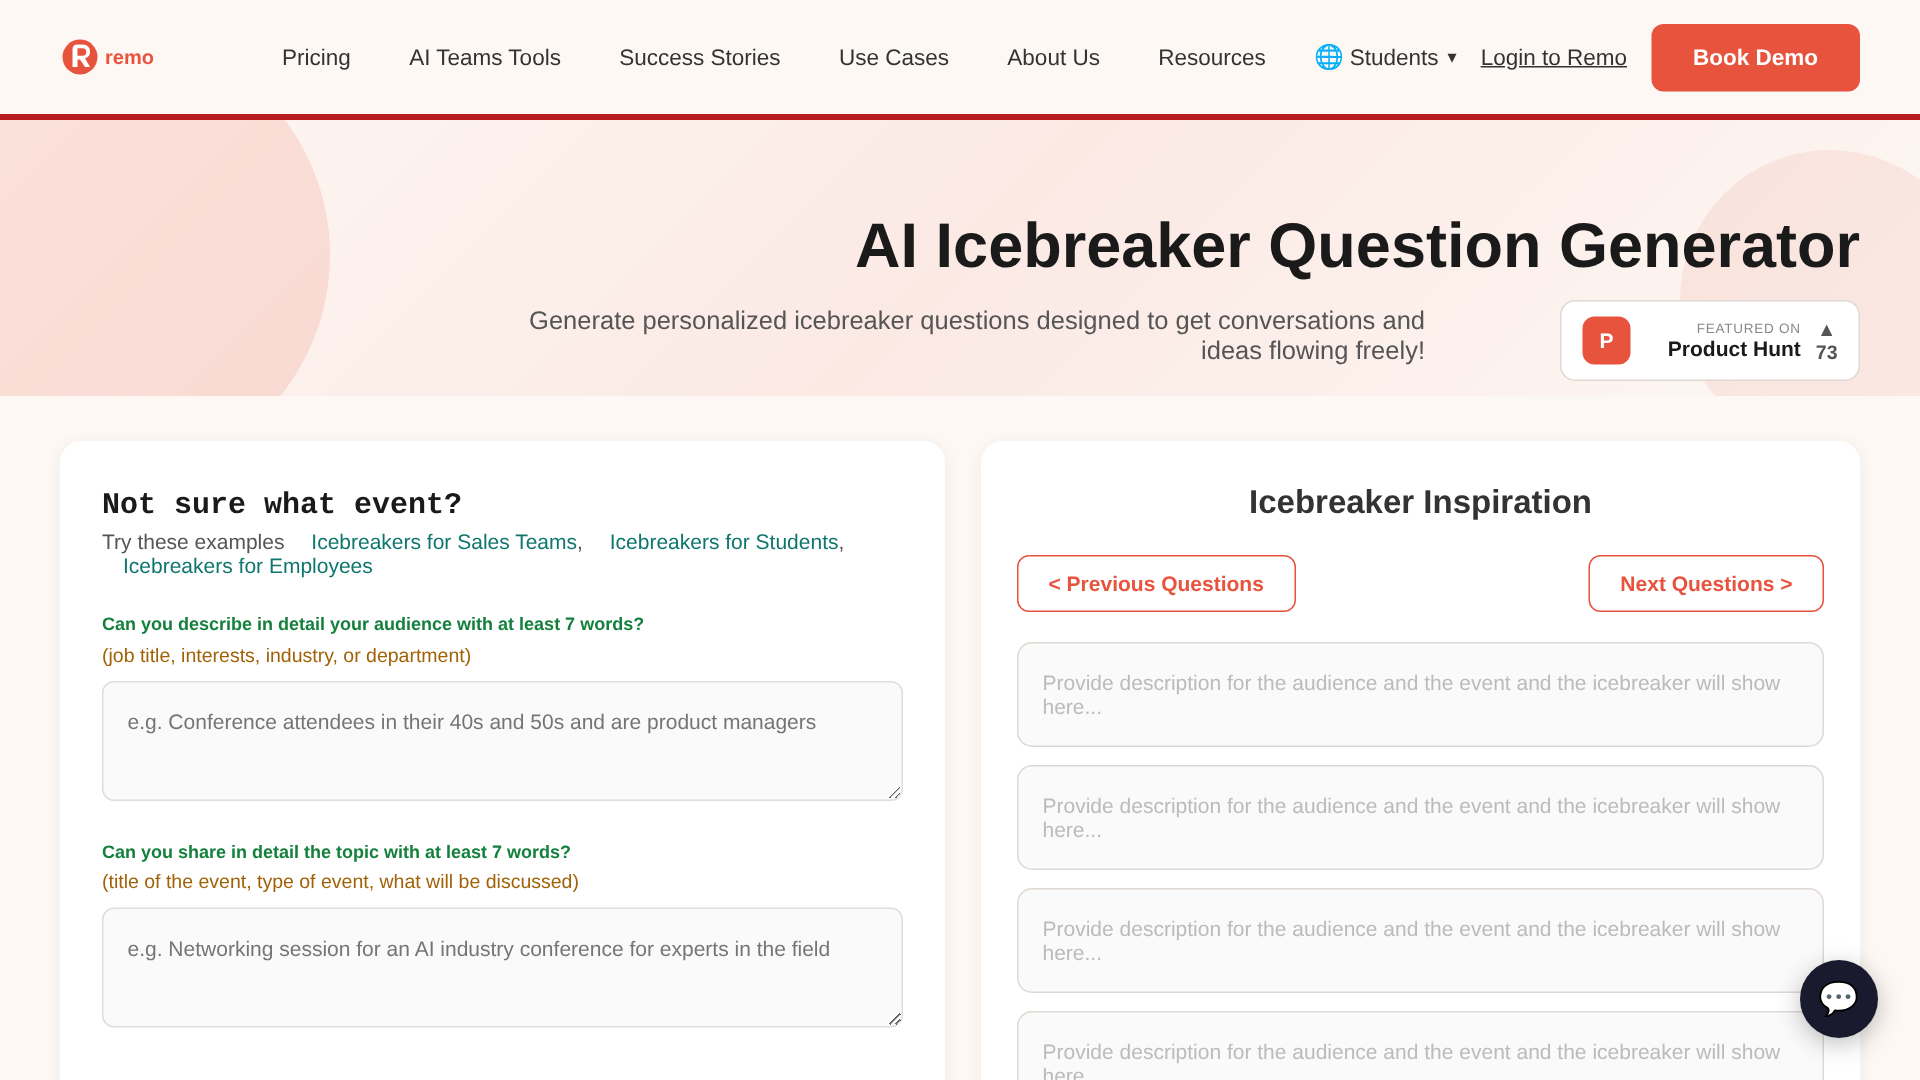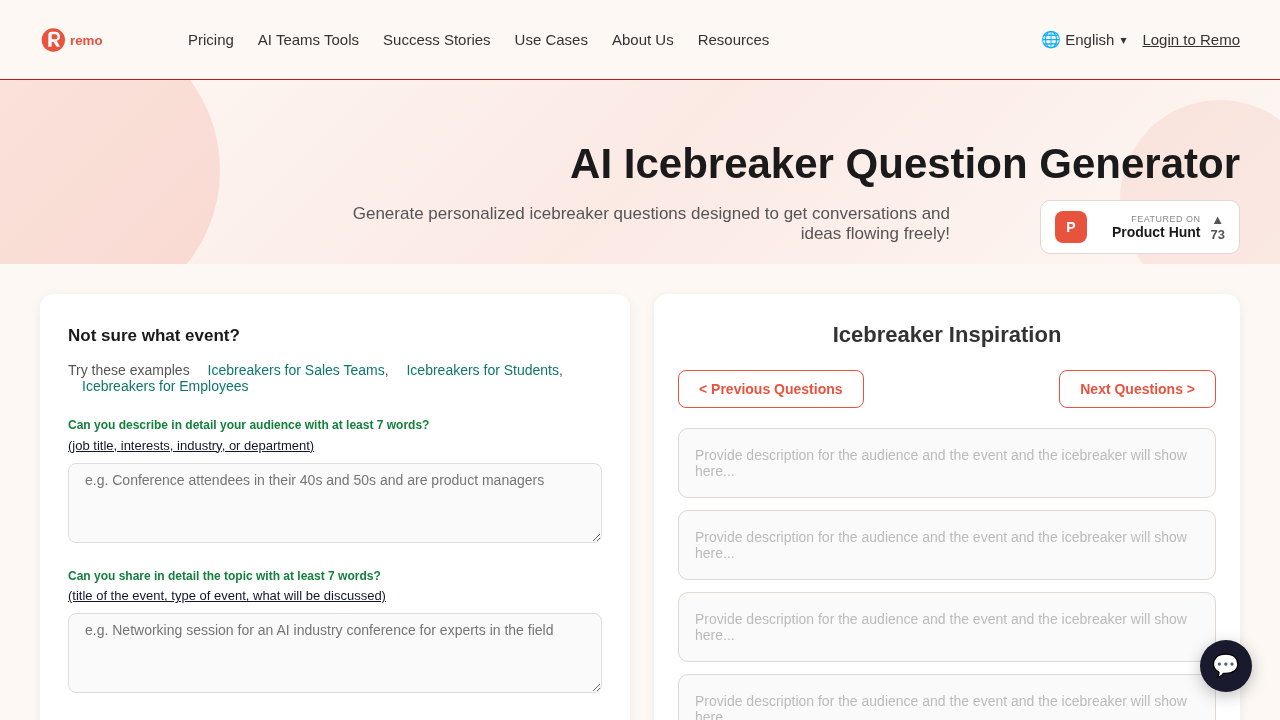--- a/index.html
+++ b/index.html
@@ -2,26 +2,26 @@
 <html><head>
   <meta charset="utf-8">
   <style>
     * { box-sizing: border-box; margin: 0; padding: 0; }
     body { font-family: -apple-system, BlinkMacSystemFont, 'Segoe UI', sans-serif; background: #fdf8f4; color: #333; }
 
     
     nav {
       display: flex; align-items: center; gap: 32px;
       padding: 0 40px; height: 80px;
-      background: #fdf8f4; border-bottom: 1px solid #b91c1c;
+      background: #fdf8f4; border-bottom: 4px solid #b91c1c;
       position: relative; z-index: 10;
     }
     .nav-logo { display: flex; align-items: center; margin-right: 16px; }
     .nav-logo svg { width: 100px; height: 36px; }
-    .nav-links { display: flex; align-items: center; gap: 24px; flex: 1; }
+    .nav-links { display: flex; align-items: center; gap: 36px; flex: 1; justify-content: space-between; }
     .nav-link { font-size: 15px; color: #333; text-decoration: none; cursor: pointer; white-space: nowrap; }
     .nav-lang { display: flex; align-items: center; gap: 4px; font-size: 15px; color: #333; cursor: pointer; }
     .nav-lang-globe { font-size: 16px; }
     .nav-right { display: flex; align-items: center; gap: 16px; margin-left: auto; }
     .nav-login { font-size: 15px; color: #333; text-decoration: underline; cursor: pointer; white-space: nowrap; }
     .nav-book-btn {
       background: #e8533e; color: #fff; border: none; border-radius: 8px;
       padding: 14px 28px; font-size: 15px; font-weight: 600; cursor: pointer; white-space: nowrap;
     }
 
@@ -79,30 +79,30 @@
       max-width: 1280px; margin: 0 auto;
     }
 
     
     .left-panel {
       background: #fff; border-radius: 14px; padding: 32px 28px;
       flex: 0 0 590px; min-width: 0;
       box-shadow: 0 2px 12px rgba(0,0,0,0.06);
     }
     .not-sure-section { margin-bottom: 24px; }
-    .not-sure-title { font-size: 17px; font-weight: 600; color: #1a1a1a; margin-bottom: 16px; }
+    .not-sure-title { font-size: 20px; font-weight: 600; color: #1a1a1a; margin-bottom: 4px; font-family: Liberation Mono, monospace; }
     .try-examples { font-size: 14px; color: #555; }
     .try-examples a { color: #0f766e; text-decoration: none; padding-left: 14px; }
 
     .question-block { margin-bottom: 22px; }
     .question-title { font-size: 12px; font-weight: 700; color: #15803d; margin-bottom: 4px; line-height: 1.3; }
-    .question-hint { font-size: 13px; color: #0f172a; margin-bottom: 10px; text-decoration: underline; }
+    .question-hint { font-size: 13px; color: #a16207; margin-bottom: 10px; }
     .question-textarea {
       width: 100%; border: 1.5px solid #ddd; border-radius: 8px;
-      padding: 8px 16px; font-size: 14px; color: #8b5cf6; resize: vertical;
+      padding: 18px 16px; font-size: 14px; color: #8b5cf6; resize: vertical;
       min-height: 80px; font-family: inherit; background: #fafafa; outline: none;
     }
 
     
     .right-panel {
       flex: 1; min-width: 0;
       background: #fff; border-radius: 14px; padding: 28px 24px;
       box-shadow: 0 2px 12px rgba(0,0,0,0.06);
     }
     .inspiration-title { font-size: 22px; font-weight: 700; text-align: center; margin-bottom: 22px; }
@@ -148,24 +148,25 @@
     <a class="nav-link">AI Teams Tools</a>
     <a class="nav-link">Success Stories</a>
     <a class="nav-link">Use Cases</a>
     <a class="nav-link">About Us</a>
     <a class="nav-link">Resources</a>
   </div>
 
   <div class="nav-right">
     <div class="nav-lang">
       <span class="nav-lang-globe">🌐</span>
-      <span>English</span>
+      <span>Students</span>
       <span class="chevron">▾</span>
     </div>
     <a class="nav-login">Login to Remo</a>
+    <button class="nav-book-btn">Book Demo</button>
   </div>
 </nav>
 
 <div class="hero">
   <h1 class="hero-title">AI Icebreaker Question Generator</h1>
   <p class="hero-subtitle">Generate personalized icebreaker questions designed to get conversations and ideas flowing freely!</p>
 
   <div class="ph-badges">
     <a class="ph-badge" href="#">
       <div class="ph-badge-icon">P</div>

